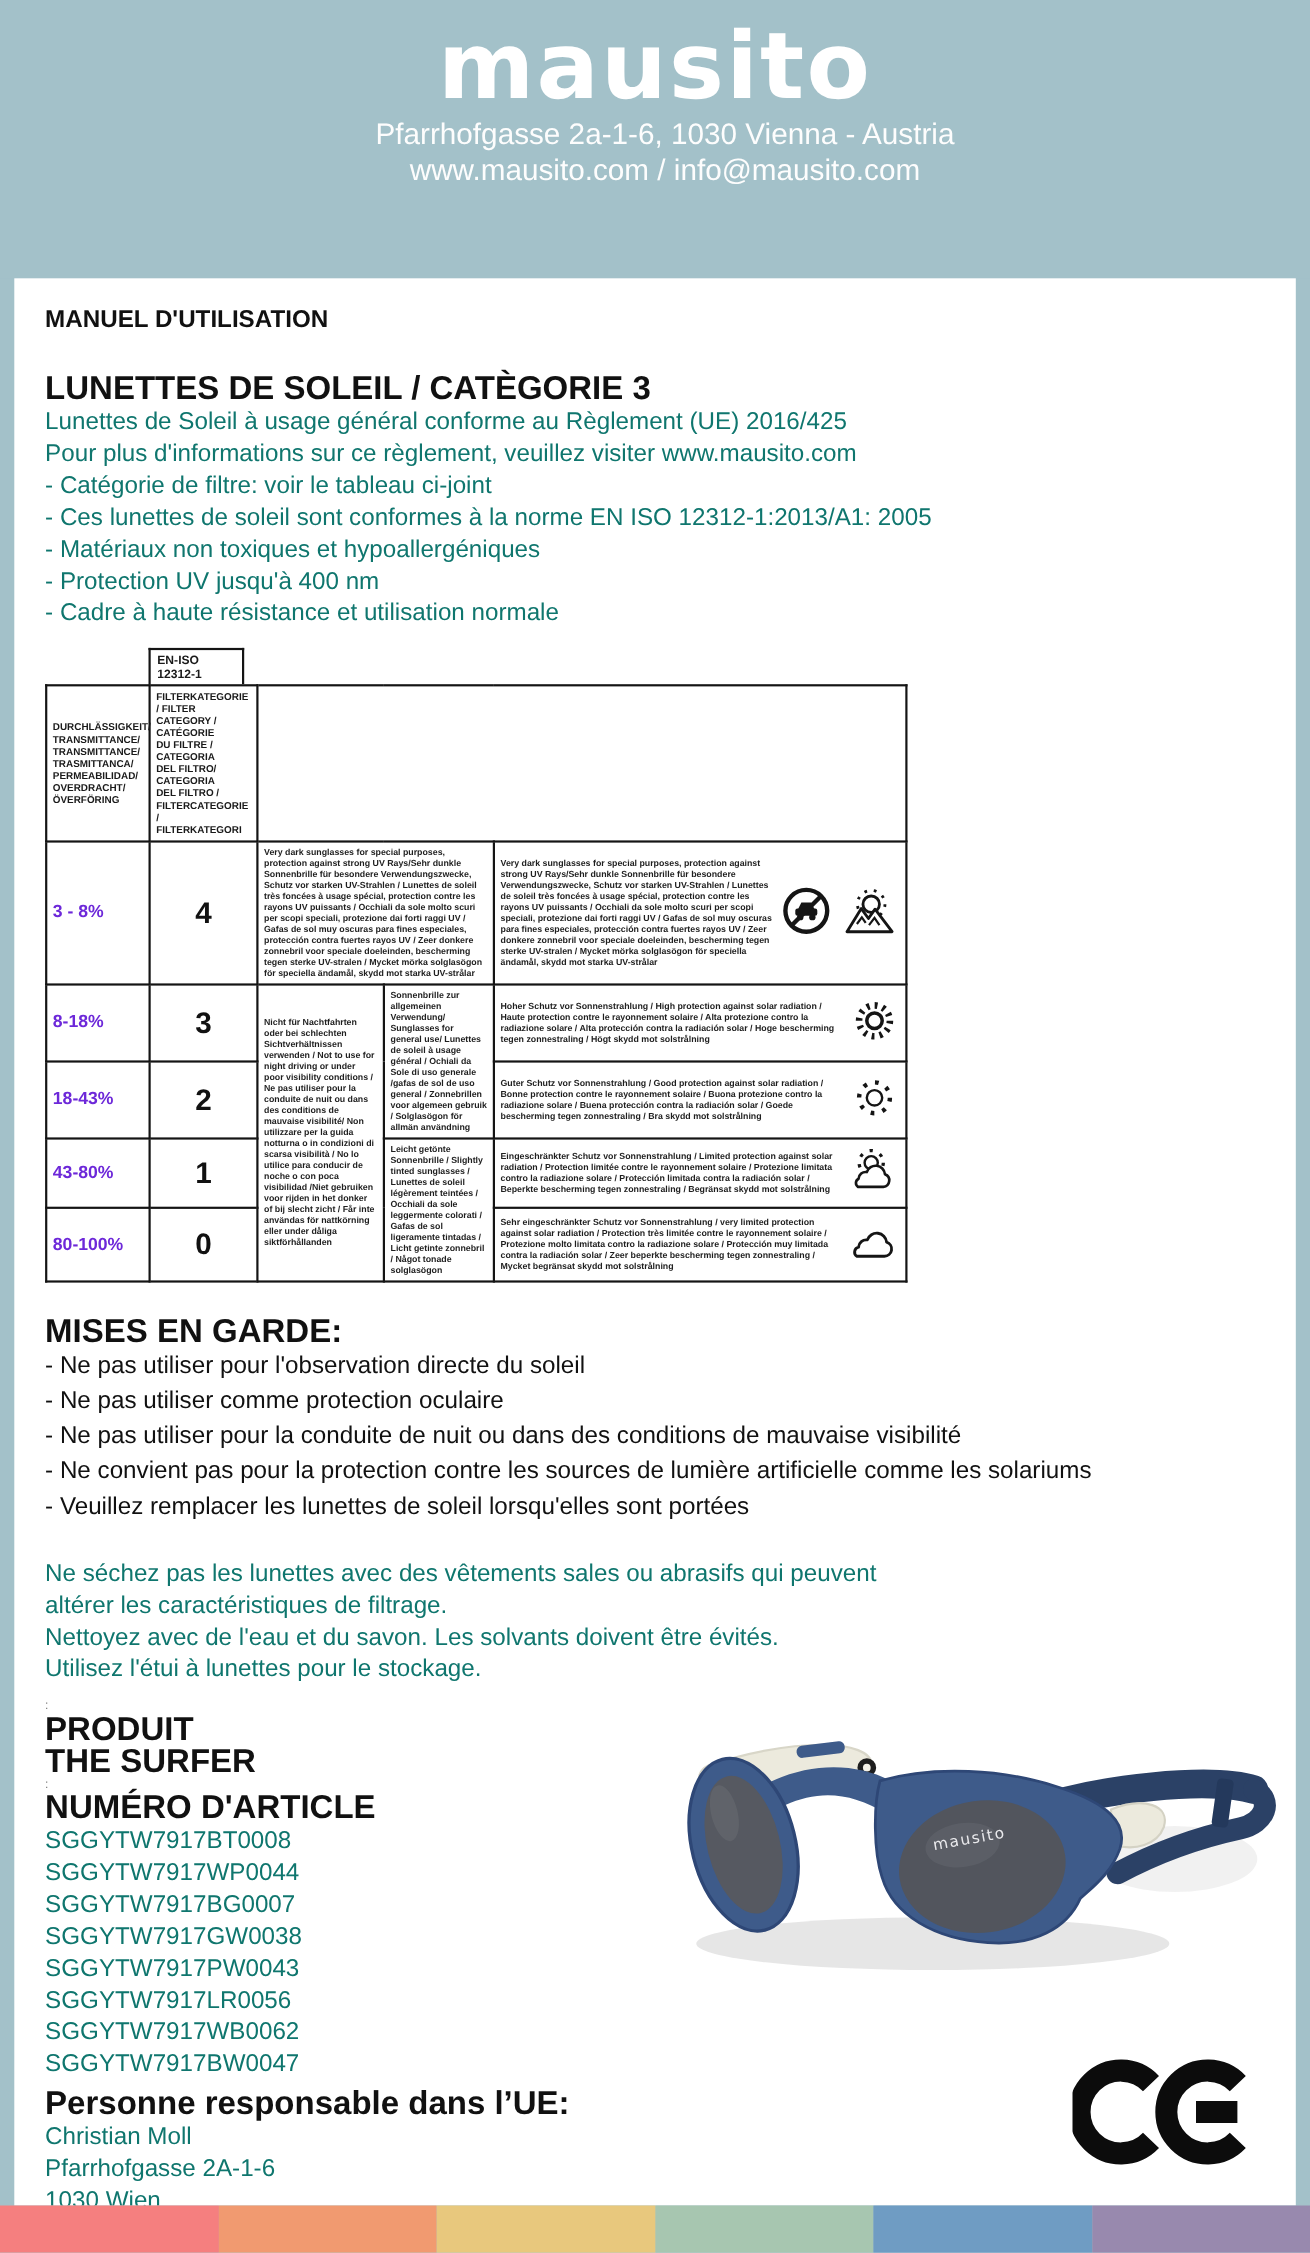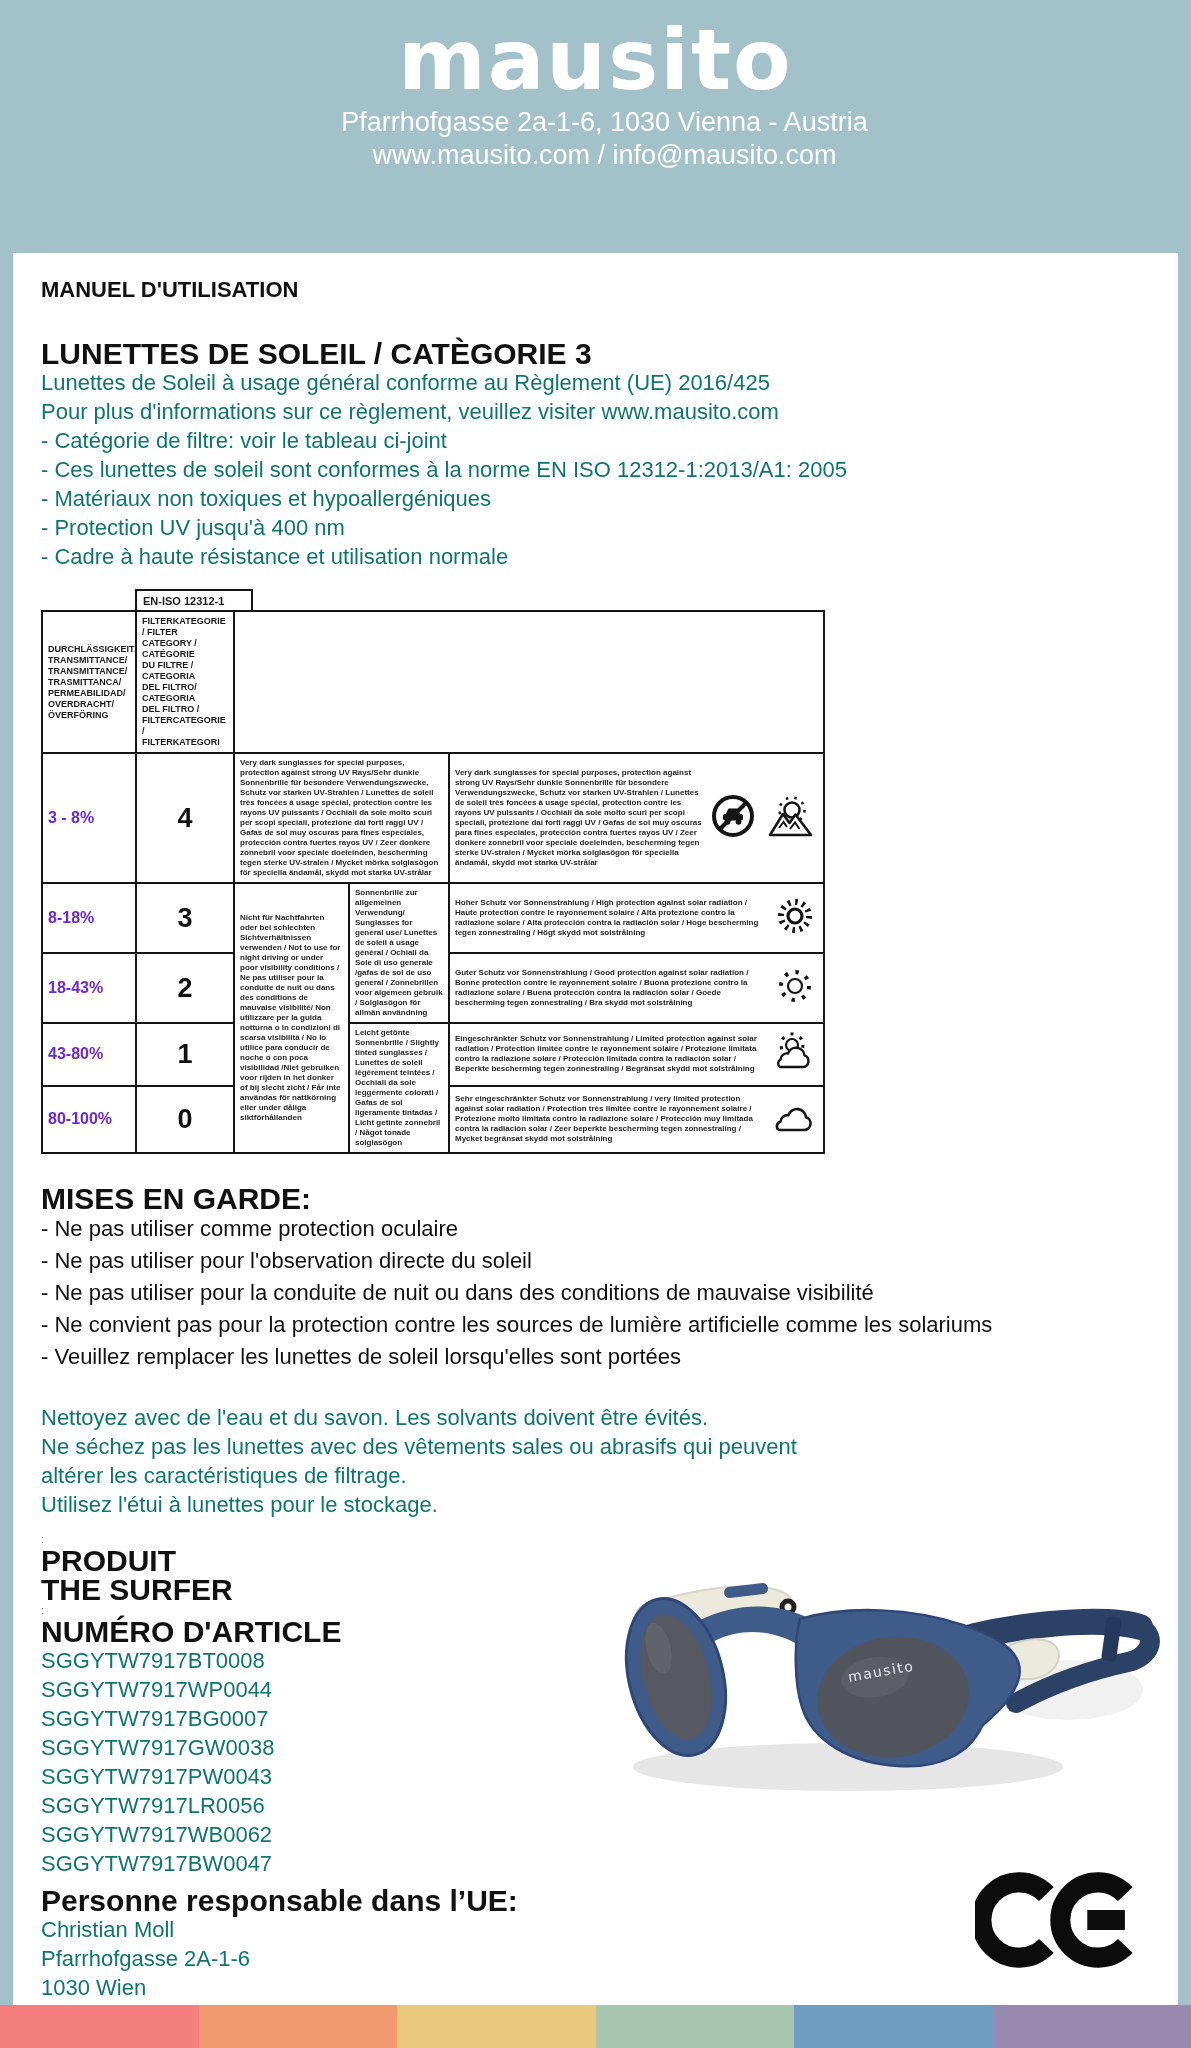--- a/index.html
+++ b/index.html
@@ -14,21 +14,21 @@
   .content{position:absolute;left:13px;right:13px;top:253px;bottom:43px;background:#ffffff;padding:24px 28px;box-sizing:border-box;overflow:hidden;}
   .t22{font-size:22px;line-height:29px;color:#0f766e;}
   .t22w{font-size:22px;line-height:32px;color:#111;}
   .h-doc{font-size:22px;line-height:26px;font-weight:bold;color:#111;margin:0 0 36px 0;}
   .h-sec{font-size:30px;line-height:29px;font-weight:bold;color:#111;margin:0;}
   .gap-lg{height:30px;}
   .gap-md{height:18px;}
   .tiny-colon{font-size:11px;line-height:13px;color:#777;}
 
   
-  .eniso-box{margin-left:94px;width:118px;border:2.5px solid #141414;border-bottom:none;padding:4px 6px 3px 6px;font-size:11px;font-weight:bold;color:#1a1a1a;box-sizing:border-box;background:#fff;}
+  .eniso-box{margin-left:94px;width:87px;border:2.5px solid #141414;border-bottom:none;padding:4px 6px 3px 6px;font-size:11px;font-weight:bold;color:#1a1a1a;box-sizing:border-box;background:#fff;}
   table.filters{border-collapse:collapse;table-layout:fixed;width:782px;}
   table.filters td{border:2.5px solid #141414;padding:4px 5px;box-sizing:border-box;vertical-align:middle;}
   td.hcell{font-size:9px;line-height:11px;font-weight:bold;color:#1a1a1a;white-space:pre-line;vertical-align:middle;}
   td.pct{font-size:16px;font-weight:bold;color:#6d28d9;}
   td.cat{font-size:27px;font-weight:bold;text-align:center;color:#111;}
   td.txt{font-size:8px;line-height:10px;font-weight:bold;color:#1f1f1f;vertical-align:top;}
   td.mid{vertical-align:middle;}
   .cellflex{display:flex;align-items:center;gap:8px;}
   .cellflex .txtblk{flex:1 1 auto;font-size:8px;line-height:10px;font-weight:bold;color:#1f1f1f;}
   .iconbox{flex:0 0 auto;display:flex;align-items:center;gap:10px;padding-right:2px;}
@@ -196,30 +196,30 @@
           </div>
         </div>
       </td>
     </tr>
   </tbody>
     </table>
 
   <div class="gap-lg"></div>
 
   <div class="h-sec">MISES EN GARDE:</div>
+  <div class="t22w">- Ne pas utiliser pour l'observation directe du soleil</div>
   <div class="t22w">- Ne pas utiliser comme protection oculaire</div>
-  <div class="t22w">- Ne pas utiliser pour l'observation directe du soleil</div>
   <div class="t22w">- Ne pas utiliser pour la conduite de nuit ou dans des conditions de mauvaise visibilité</div>
   <div class="t22w">- Ne convient pas pour la protection contre les sources de lumière artificielle comme les solariums</div>
   <div class="t22w">- Veuillez remplacer les lunettes de soleil lorsqu'elles sont portées</div>
 
   <div class="gap-lg"></div>
 
+  <div class="t22" style="max-width:790px;">Ne séchez pas les lunettes avec des vêtements sales ou abrasifs qui peuvent altérer les caractéristiques de filtrage.</div>
   <div class="t22">Nettoyez avec de l'eau et du savon. Les solvants doivent être évités.</div>
-  <div class="t22" style="max-width:790px;">Ne séchez pas les lunettes avec des vêtements sales ou abrasifs qui peuvent altérer les caractéristiques de filtrage.</div>
   <div class="t22">Utilisez l'étui à lunettes pour le stockage.</div>
 
   <div class="tiny-colon" style="margin-top:14px;">:</div>
 
   <div class="h-sec">PRODUIT</div>
   <div class="h-sec">THE SURFER</div>
 
   <div class="tiny-colon">:</div>
 
   <div class="h-sec">NUMÉRO D'ARTICLE</div>

